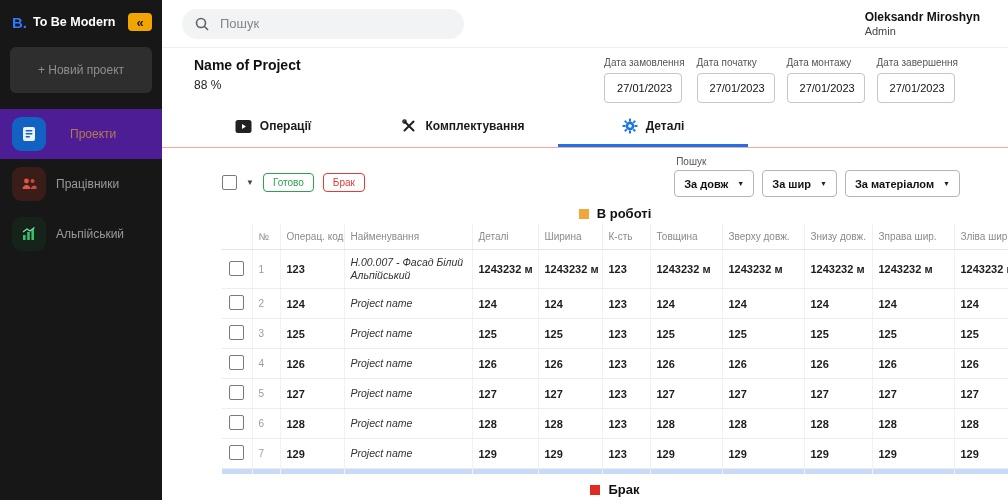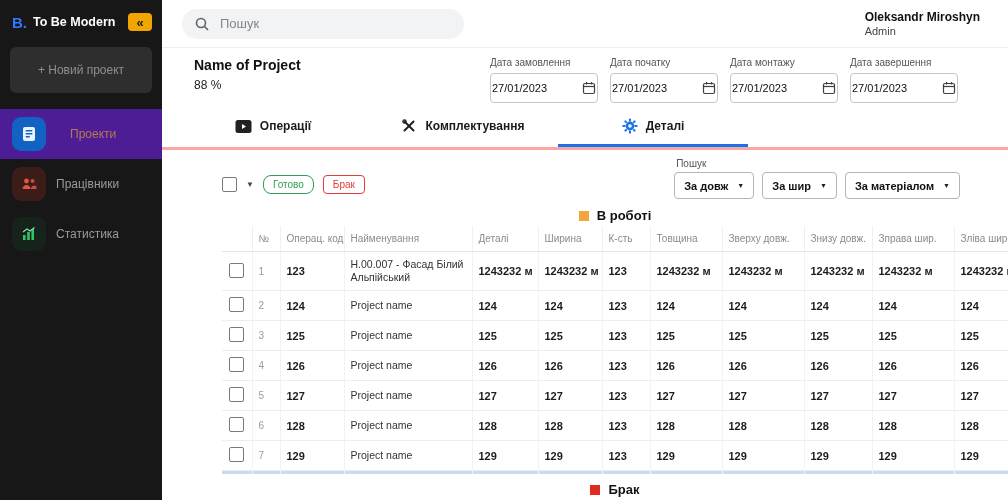--- a/index.html
+++ b/index.html
@@ -34,55 +34,55 @@
   .search .ph { color:#80868b; font-size:13px; }
   .user { margin-left:auto; }
   .user-name { font-size:12px; font-weight:bold; color:#111; }
   .user-role { font-size:11px; color:#444; margin-top:1px; }
 
   .project-row { display:flex; padding:9px 50px 4px 32px; align-items:flex-start; }
   .project-title { font-size:14px; color:#111; font-weight:bold; }
   .progress { font-size:12px; color:#222; margin-top:5px; }
   .dates { margin-left:auto; display:flex; gap:12px; }
   .dlabel { font-size:10px; color:#555; display:block; }
-  .date-box { margin-top:5px; width:108px; height:30px; border:1px solid #c6c6c6; border-radius:4px; background:#fff;
-    display:flex; align-items:center; justify-content:space-between; padding:0 1px; font-size:11px; color:#111; cursor:pointer; }
-
-  .tabs { display:flex; padding-left:16px; border-bottom:3px solid #fca5a5; margin-top:2px; flex-shrink:0; }
+  .date-box { margin-top:5px; width:78px; height:30px; border:1px solid #c6c6c6; border-radius:4px; background:#fff;
+    display:flex; align-items:center; justify-content:space-between; padding:0 12px; font-size:11px; color:#111; cursor:pointer; }
+
+  .tabs { display:flex; padding-left:16px; border-bottom:1px solid #fca5a5; margin-top:2px; flex-shrink:0; }
   .tab { width:190px; display:flex; align-items:center; justify-content:center; gap:8px; padding:9px 0 10px;
     font-size:12px; font-weight:bold; color:#1b1b1b; cursor:pointer; border-bottom:3px solid transparent; }
   .tab.active { border-bottom-color:#1a73e8; }
 
   .filter-row { display:flex; align-items:flex-end; padding:8px 48px 6px 60px; flex-shrink:0; }
   .filter-left { display:flex; align-items:center; gap:9px; padding-bottom:5px; }
   .cb { width:15px; height:15px; border:1.5px solid #7a7a7a; border-radius:2px; display:inline-flex; align-items:center;
     justify-content:center; background:#fff; cursor:pointer; font-size:10px; line-height:1; }
   .caret { font-size:8px; color:#444; cursor:pointer; }
   .badge { font-size:10px; padding:3px 9px; border-radius:4px; border:1px solid; background:#fff; cursor:pointer; font-family:inherit; }
-  .badge.green { color:#2e9e4f; border-color:#2e9e4f;border-radius:8px; }
+  .badge.green { color:#2e9e4f; border-color:#2e9e4f; }
   .badge.red { color:#e23b35; border-color:#e23b35; }
   .filter-right { margin-left:auto; display:flex; flex-direction:column; align-items:flex-start; gap:3px; }
   .search-label { font-size:10px; color:#555; padding-left:2px; }
   .dropdown-row { display:flex; gap:8px; }
   .dd { height:27px; border:1px solid #b5b5b5; border-radius:4px; background:#fff; display:flex; align-items:center;
     gap:9px; padding:0 9px; font-size:11px; color:#111; cursor:pointer; font-family:inherit; font-weight:bold; }
   .dd .caret { font-size:7px; color:#222; }
 
   .section-label { display:flex; align-items:center; gap:8px; margin:3px 0 3px 60px; font-size:13px; font-weight:bold; color:#111;justify-content:center; }
   .bullet { width:10px; height:10px; display:inline-block; }
   .bullet.orange { background:#f3a63b; }
   .bullet.red { background:#e02b20; }
 
   .table-wrap { margin-left:60px; overflow:hidden; }
   table { border-collapse:collapse; table-layout:fixed; width:828px; }
   th { font-size:10px; color:#8b8b8b; font-weight:normal; text-align:left; padding:7px 6px;
     border-bottom:1px solid #e3e3e3; border-right:1px solid #f0f0f0; white-space:nowrap; overflow:hidden; }
   td { font-size:11px; padding:6px 6px; border-bottom:1px solid #ededed; border-right:1px solid #f2f2f2;
     white-space:nowrap; overflow:hidden; color:#222; }
-  td.name-cell { white-space:normal; font-size:10.5px; color:#333; line-height:1.25; }
+  td.name-cell { white-space:normal; font-size:10.5px; color:#333; line-height:1.25;font-style:italic; }
   td.code-cell, td.val-cell { font-weight:bold; color:#1c1c1c; }
   td.num-cell { color:#9a9a9a; font-size:10px; }
   td.cb-cell { text-align:center; }
   tr.selected td { background:#c7dbf8; }
 
   .footer-section { margin-top:8px; }
 </style>
 </head>
 <body>
 
@@ -120,21 +120,21 @@
       </div>
       <div class="nav-item">
         <span class="tile stats">
           <svg width="18" height="18" viewBox="0 0 18 18">
             <rect x="3" y="10" width="2.6" height="5" fill="#35c06a"></rect>
             <rect x="7.2" y="7" width="2.6" height="8" fill="#35c06a"></rect>
             <rect x="11.4" y="4" width="2.6" height="11" fill="#35c06a"></rect>
             <path d="M3 7l4-3 3 2 4.5-3.5" stroke="#7ee0a5" stroke-width="1.2" fill="none"></path>
           </svg>
         </span>
-        <span class="label">Статистика</span>
+        <span class="label">Альпійський</span>
       </div>
     </nav>
   </aside>
 
   <main class="main">
 
     <header class="topbar">
       <div class="search">
         <svg width="16" height="16" viewBox="0 0 16 16" fill="none" stroke="#5f6368" stroke-width="1.6">
           <circle cx="7" cy="7" r="4.5"></circle>

